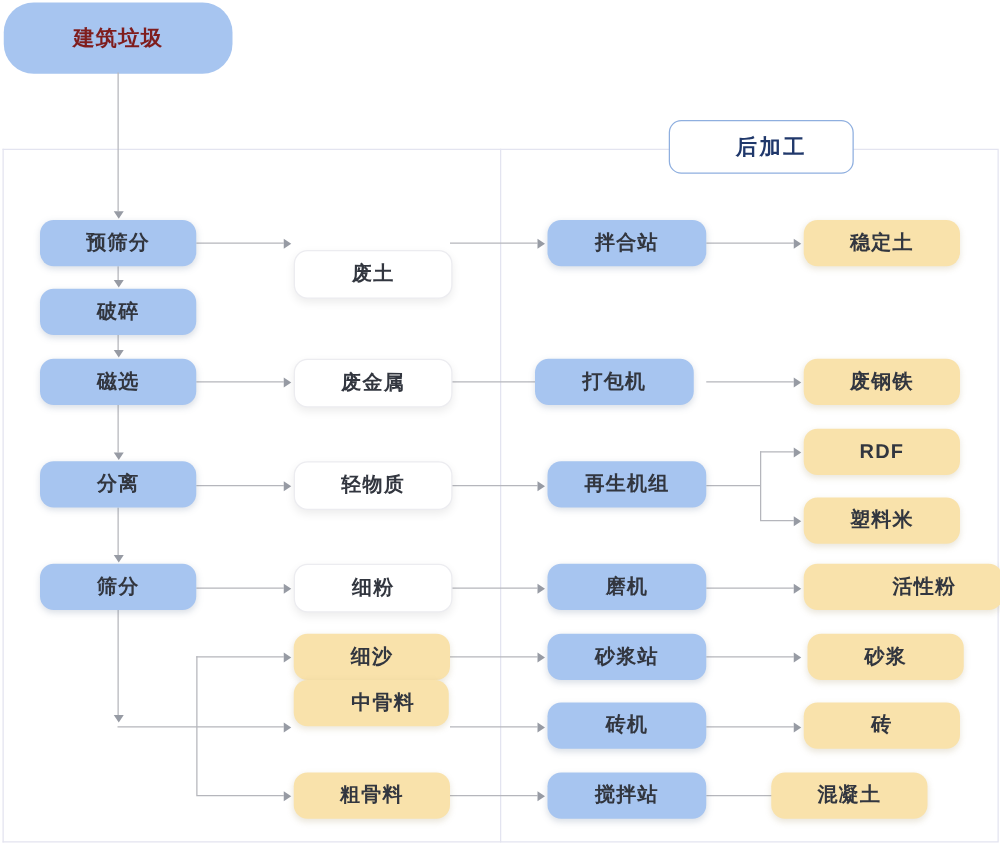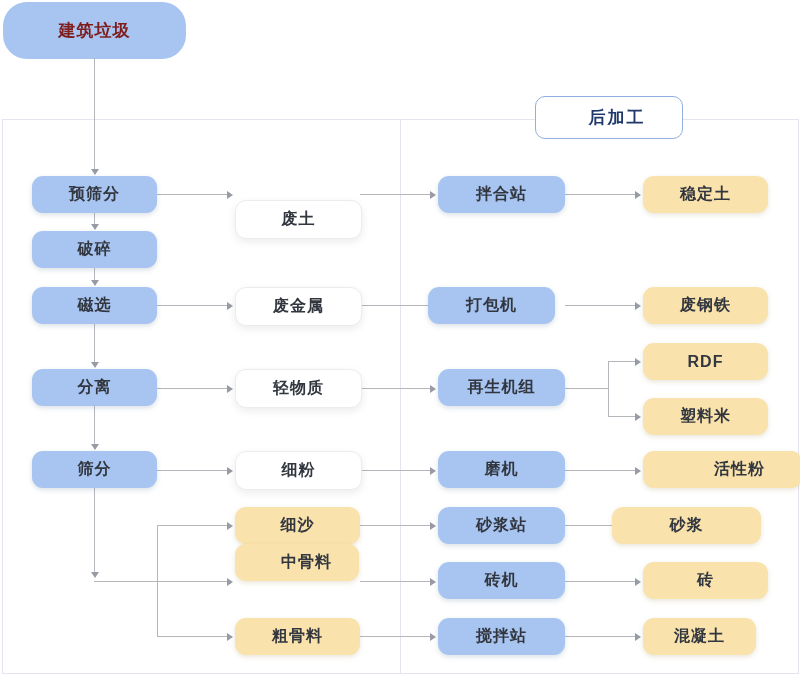--- a/index.html
+++ b/index.html
@@ -167,18 +167,18 @@
       <div class="node process" style="left: 438px; top: 369px; width: 127px; height: 37px;">再生机组</div>
       <div class="node process" style="left: 438px; top: 451px; width: 127px; height: 37px;">磨机</div>
       <div class="node process" style="left: 438px; top: 507px; width: 127px; height: 37px;">砂浆站</div>
       <div class="node process" style="left: 438px; top: 562px; width: 127px; height: 37px;">砖机</div>
       <div class="node process" style="left: 438px; top: 618px; width: 127px; height: 37px;">搅拌站</div>
       <div class="node product" style="left: 643px; top: 176px; width: 125px; height: 37px;">稳定土</div>
       <div class="node product" style="left: 643px; top: 287px; width: 125px; height: 37px;">废钢铁</div>
       <div class="node product" style="left: 643px; top: 343px; width: 125px; height: 37px;">RDF</div>
       <div class="node product" style="left: 643px; top: 398px; width: 125px; height: 37px;">塑料米</div>
       <div class="node product" style="left: 643px; top: 451px; width: 125px; height: 37px; padding-left: 34px;">活性粉</div>
-      <div class="node product" style="left: 612px; top: 507px; width: 149px; height: 37px;">砂浆</div>
+      <div class="node product" style="left: 646px; top: 507px; width: 125px; height: 37px;">砂浆</div>
       <div class="node product" style="left: 643px; top: 562px; width: 125px; height: 37px;">砖</div>
-      <div class="node product" style="left: 643px; top: 618px; width: 113px; height: 37px;">混凝土</div>
+      <div class="node product" style="left: 617px; top: 618px; width: 125px; height: 37px;">混凝土</div>
     </div>
 
 </div>
 
 </body></html>

